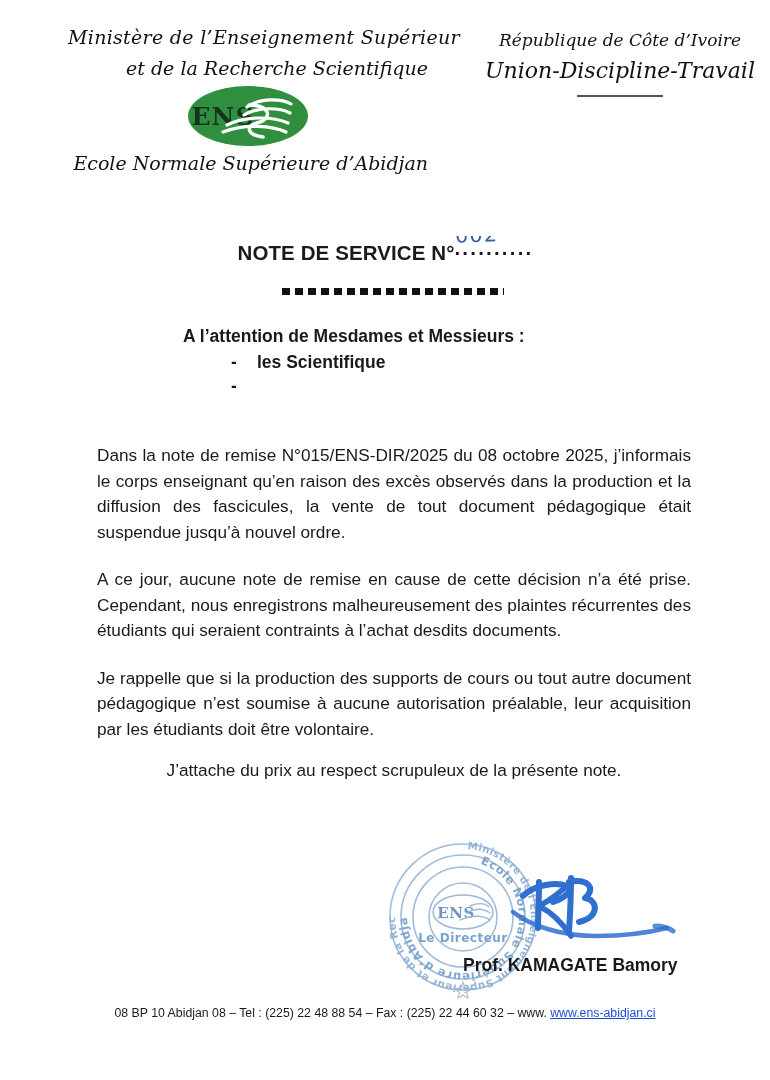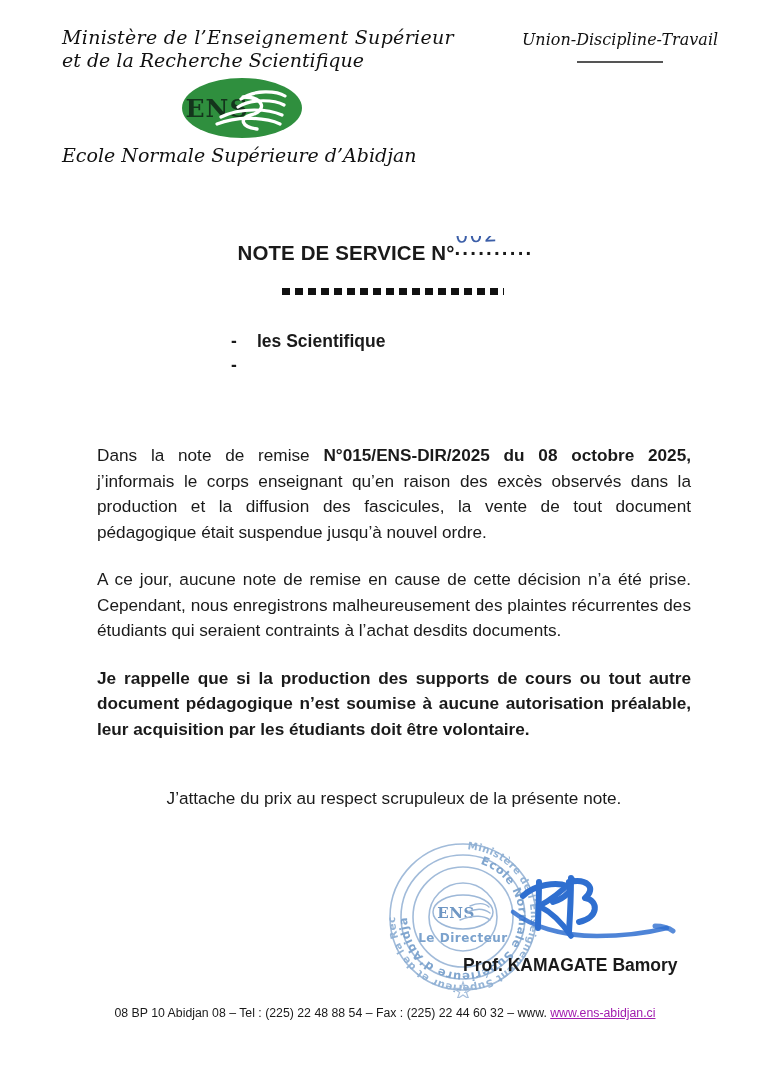--- a/index.html
+++ b/index.html
@@ -23,38 +23,38 @@
   }
 
   
   .header {
     position: absolute;
     top: 0; left: 0; right: 0;
     height: 200px;
   }
   .hdr-left {
     position: absolute;
-    left: 62px;
+    left: 68px;
     top: 26px;
     width: 360px;
-    text-align: left;
+    text-align: right;
   }
   .script {
     font-family: "DejaVu Serif", "Liberation Serif", serif;
     font-style: italic;
     color: #111;
   }
   .hdr-left .ln1 {
     font-size: 19px;
     letter-spacing: .3px;
     white-space: nowrap;
   }
   .hdr-left .ln2 {
     font-size: 19px;
-    margin-top: 1px;
+    margin-top: 9px;
     white-space: nowrap;
   }
   .logo-wrap {
     margin-top: 6px;
     display: flex;
     justify-content: center;
   }
   .hdr-left .ln3 {
     font-size: 19px;
     margin-top: 5px;
@@ -66,21 +66,22 @@
     left: 480px;
     top: 30px;
     width: 280px;
     text-align: center;
   }
   .hdr-right .rl1 {
     font-size: 17px;
     white-space: nowrap;
   }
   .hdr-right .rl2 {
-    font-size: 16px;
+    font-size: 22px;
+    margin-top: 8px;
     white-space: nowrap;
   }
   .hdr-rule {
     width: 86px;
     height: 2px;
     background: #555;
     margin: 12px auto 0 auto;
   }
 
   
@@ -162,24 +163,24 @@
     top: 443px;
     width: 594px;
   }
   .para {
     font-size: 17.2px;
     line-height: 25.5px;
     text-align: justify;
     margin: 0 0 22px 0;
   }
   .para.last-nojust { text-align: center; }
-  .para b { font-weight: bold; }
+  .para b { font-weight: normal; }
   .para.strong {
-    font-weight: bold;
-    margin-bottom: 44px;
+    font-weight: normal;
+    margin-bottom: 16px;
   }
 
   
   .signoff {
     position: absolute;
     left: 97px;
     top: 798px;
     font-size: 17.2px;
     white-space: nowrap;
   }
@@ -239,21 +240,21 @@
     position: absolute;
     left: 0;
     right: 0;
     top: 1006px;
     text-align: center;
     font-size: 12.3px;
     color: #1a1a1a;
     white-space: nowrap;
   }
   .footer .url {
-    color: #a21caf;
+    color: #1d4ed8;
     text-decoration: underline;
   }
 </style>
 </head>
 <body>
 
 <div class="page">
 
   <div class="header">
 
@@ -272,33 +273,35 @@
             <path d="M36 47 C 58 38, 86 41, 99 47"></path>
           </g>
           <path d="M62 20 C 84 20, 86 34, 70 38 C 58 41, 60 50, 76 52" fill="none" stroke="#ffffff" stroke-width="3.4" stroke-linecap="round"></path>
         </svg>
       </div>
 
       <div class="script ln3">Ecole Normale Supérieure d’Abidjan</div>
     </div>
 
     <div class="hdr-right">
+      <div class="script rl1">République de Côte d’Ivoire</div>
       <div class="script rl2">Union-Discipline-Travail</div>
       <div class="hdr-rule"></div>
     </div>
 
   </div>
 
   <div class="title-row">
     <span>NOTE DE SERVICE N°</span><span class="dotfill"><span>............</span><span class="handnum">002</span></span>
   </div>
 
   <div class="dash-sep"></div>
 
   <div class="attn">
+    <div class="att-title">A l’attention de Mesdames et Messieurs :</div>
     <ul>
       <li>
         <span class="dash">-</span>
         <span>les Scientifique</span>
       </li>
       <li>
         <span class="dash">-</span>
       </li>
     </ul>
   </div>

